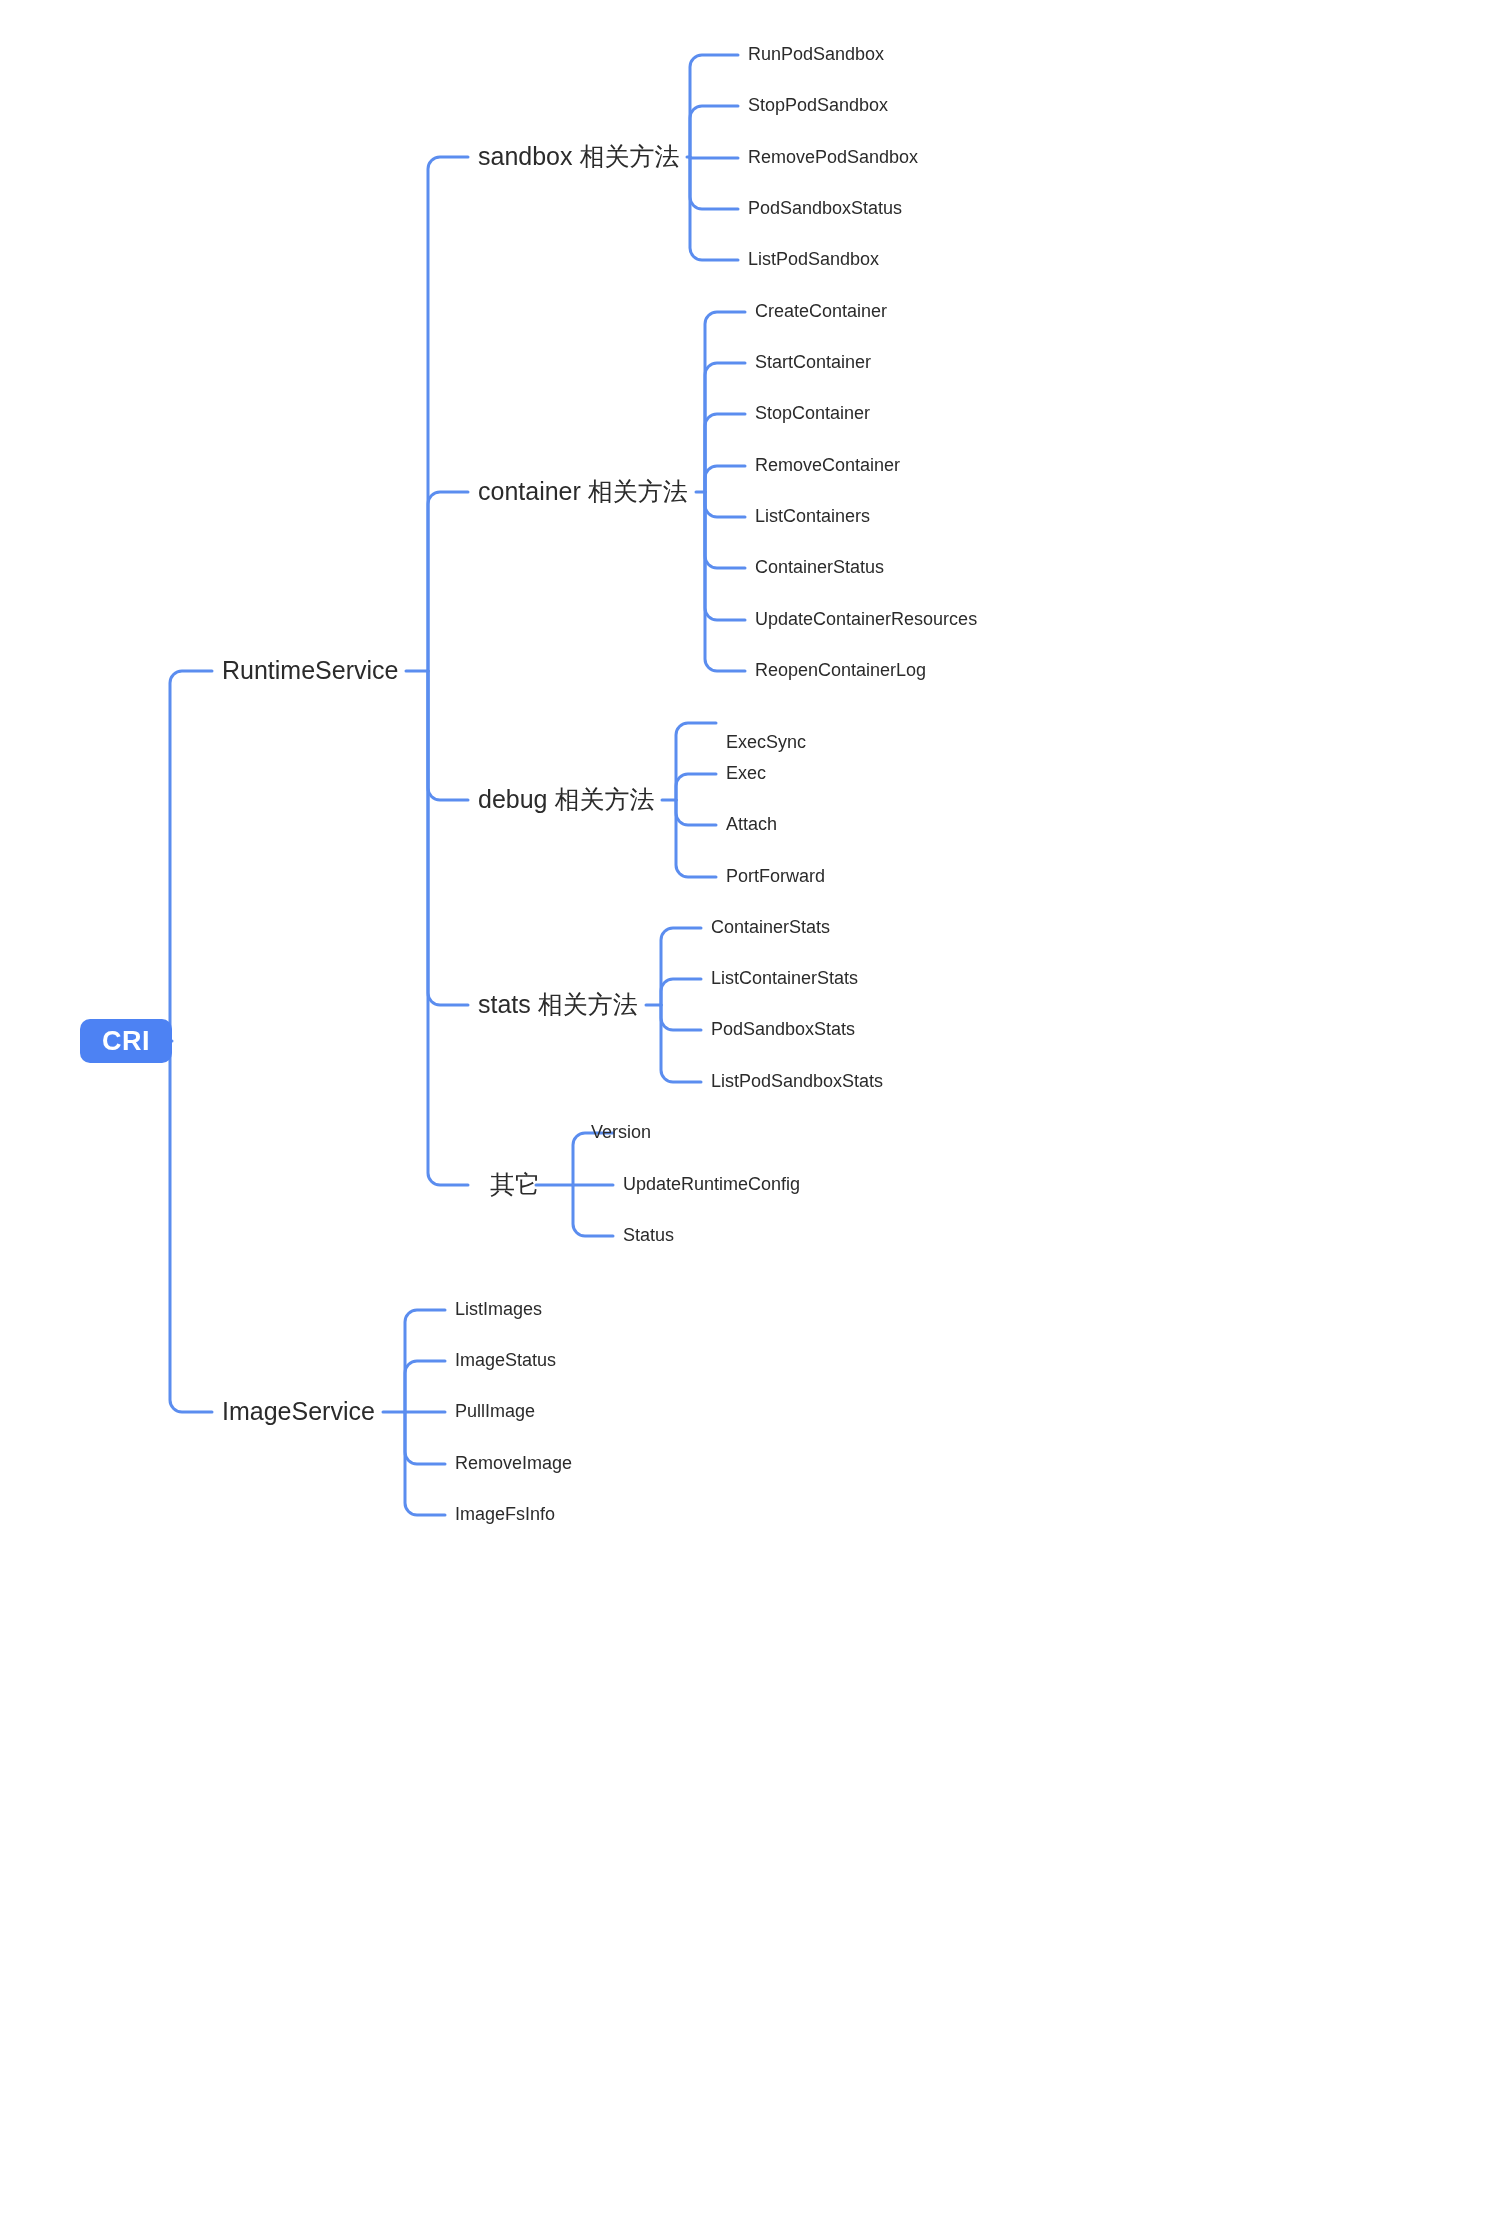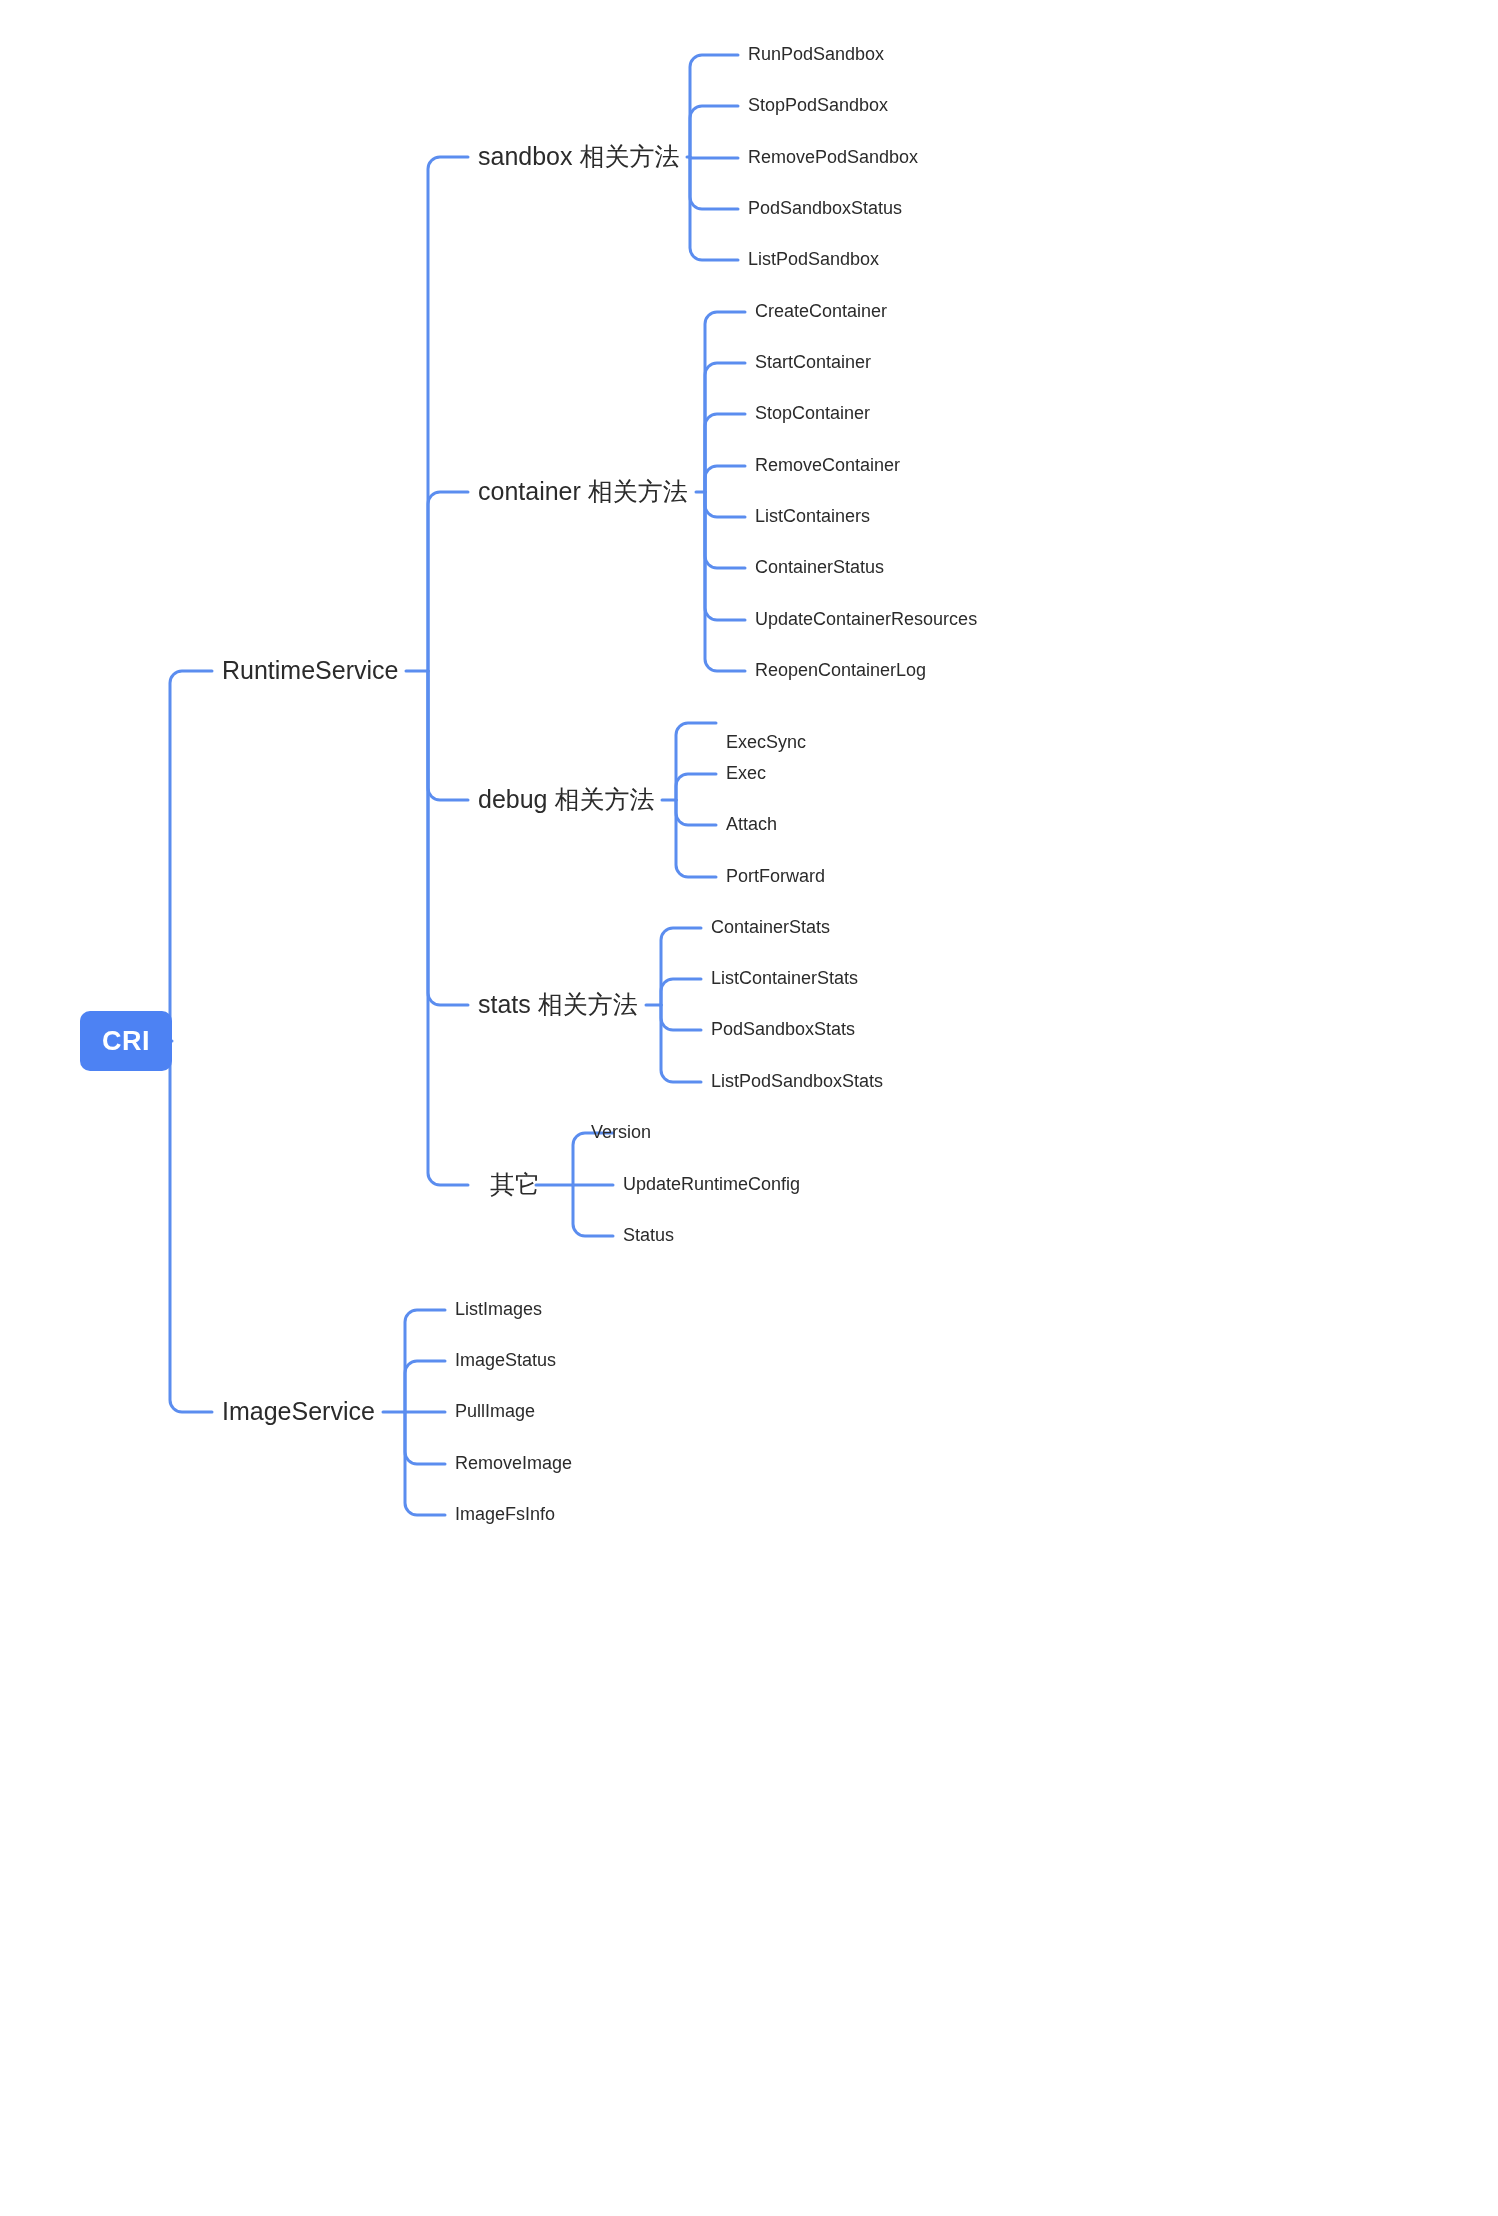--- a/index.html
+++ b/index.html
@@ -102,21 +102,21 @@
       <path d="M 573 1185 V 1224 A 12 12 0 0 0 585 1236 H 613" fill="none" stroke="#5b8def" stroke-width="3" stroke-linecap="round"></path>
       <path d="M 170 1041 V 1400 A 12 12 0 0 0 182 1412 H 212" fill="none" stroke="#5b8def" stroke-width="3" stroke-linecap="round"></path>
       <path d="M 383 1412 H 405" fill="none" stroke="#5b8def" stroke-width="3" stroke-linecap="round"></path>
       <path d="M 405 1412 V 1322 A 12 12 0 0 1 417 1310 H 445" fill="none" stroke="#5b8def" stroke-width="3" stroke-linecap="round"></path>
       <path d="M 405 1412 V 1373 A 12 12 0 0 1 417 1361 H 445" fill="none" stroke="#5b8def" stroke-width="3" stroke-linecap="round"></path>
       <path d="M 405 1412 H 445" fill="none" stroke="#5b8def" stroke-width="3" stroke-linecap="round"></path>
       <path d="M 405 1412 V 1452 A 12 12 0 0 0 417 1464 H 445" fill="none" stroke="#5b8def" stroke-width="3" stroke-linecap="round"></path>
       <path d="M 405 1412 V 1503 A 12 12 0 0 0 417 1515 H 445" fill="none" stroke="#5b8def" stroke-width="3" stroke-linecap="round"></path>
     </svg>
   <div id="node-layer">
-      <div class="root-node" style="left: 80px; top: 1041px; width: 92px; height: 60px; background: rgb(77, 130, 243); color: rgb(255, 255, 255);">CRI</div>
+      <div class="root-node" style="left: 80px; top: 1041px; width: 92px; height: 44px; background: rgb(77, 130, 243); color: rgb(255, 255, 255);">CRI</div>
       <div class="node-label level-1" style="left: 222px; top: 671px;">RuntimeService</div>
       <div class="node-label level-2" style="left: 478px; top: 157px;">sandbox 相关方法</div>
       <div class="node-label level-3" style="left: 748px; top: 55px;">RunPodSandbox</div>
       <div class="node-label level-3" style="left: 748px; top: 106px;">StopPodSandbox</div>
       <div class="node-label level-3" style="left: 748px; top: 158px;">RemovePodSandbox</div>
       <div class="node-label level-3" style="left: 748px; top: 209px;">PodSandboxStatus</div>
       <div class="node-label level-3" style="left: 748px; top: 260px;">ListPodSandbox</div>
       <div class="node-label level-2" style="left: 478px; top: 492px;">container 相关方法</div>
       <div class="node-label level-3" style="left: 755px; top: 312px;">CreateContainer</div>
       <div class="node-label level-3" style="left: 755px; top: 363px;">StartContainer</div>

